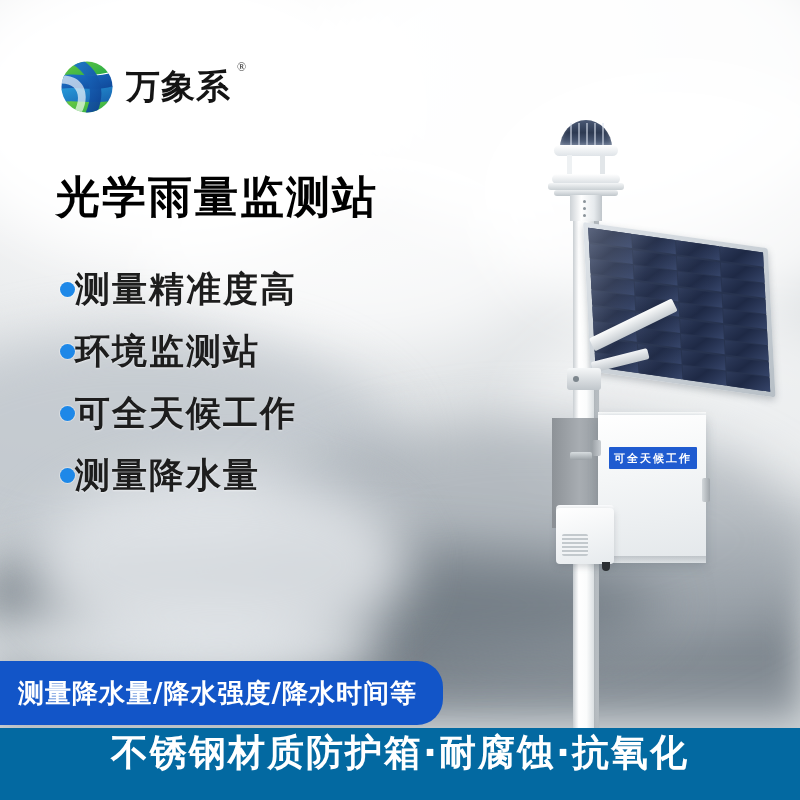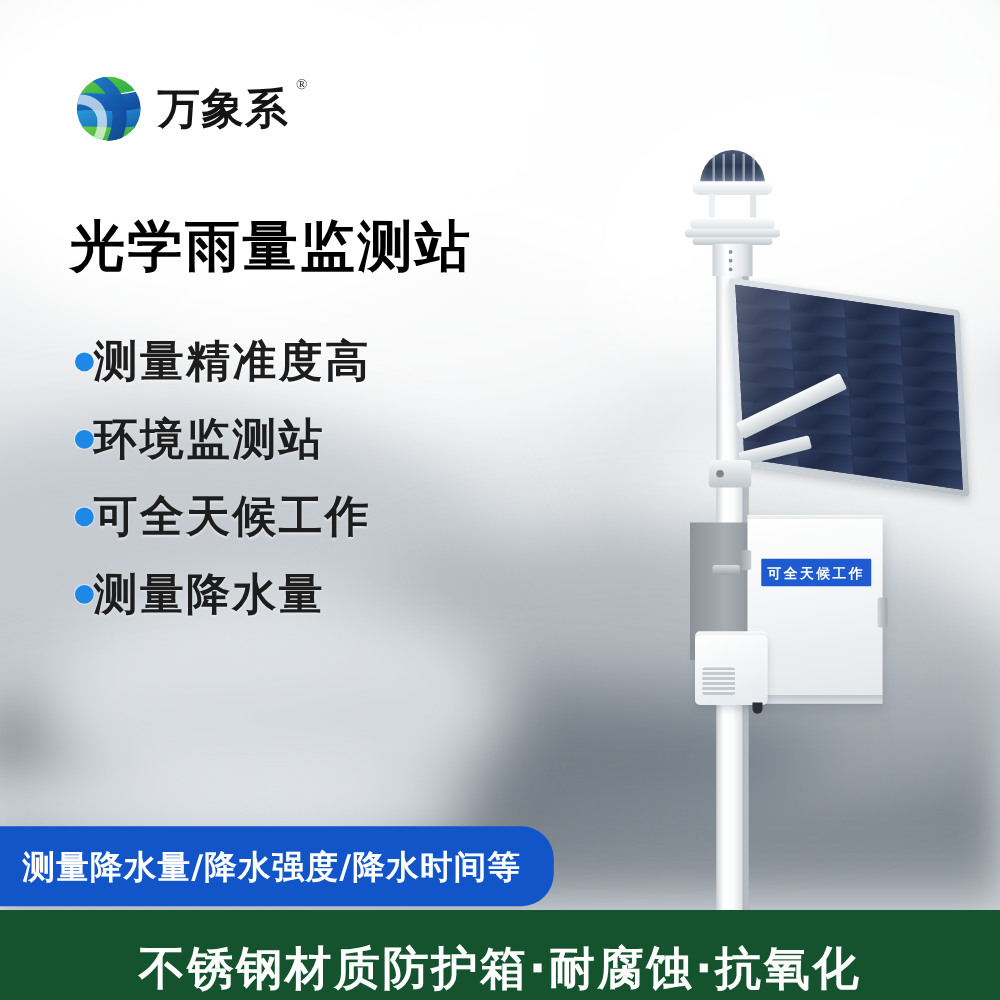--- a/index.html
+++ b/index.html
@@ -57,22 +57,22 @@
     font-family:"DejaVu Sans","Liberation Sans",sans-serif;}
 
   
   .banner{position:absolute;left:0;top:661px;height:64px;padding:0 26px 0 18px;
     display:flex;align-items:center;background:#1255C8;
     border-top-right-radius:26px;border-bottom-right-radius:26px;}
   .banner span{color:#fff;font-size:26px;font-weight:bold;letter-spacing:1px;white-space:nowrap;
     font-family:"DejaVu Sans","Liberation Sans",sans-serif;}
 
   
-  .bottombar{position:absolute;left:0;right:0;bottom:0;height:72px;background:#14532d;
-    display:flex;align-items:flex-end;justify-content:center;}
+  .bottombar{position:absolute;left:0;right:0;bottom:0;height:72px;background:#0369a1;
+    display:flex;align-items:flex-start;justify-content:center;}
   .bottombar span{color:#fff;font-size:37px;font-weight:bold;letter-spacing:2px;white-space:nowrap;
     font-family:"DejaVu Sans","Liberation Sans",sans-serif;}
 
   
   .station{position:absolute;left:0;top:0;width:800px;height:800px;pointer-events:none;}
 
   .pole{position:absolute;left:573px;top:195px;width:26px;height:535px;
     background:linear-gradient(90deg,#c9ced2 0%,#ffffff 22%,#fbfcfc 52%,#d7dcdf 84%,#b9bfc4 100%);
     border-radius:2px;}
   .pole-shadow{position:absolute;left:594px;top:195px;width:6px;height:535px;

